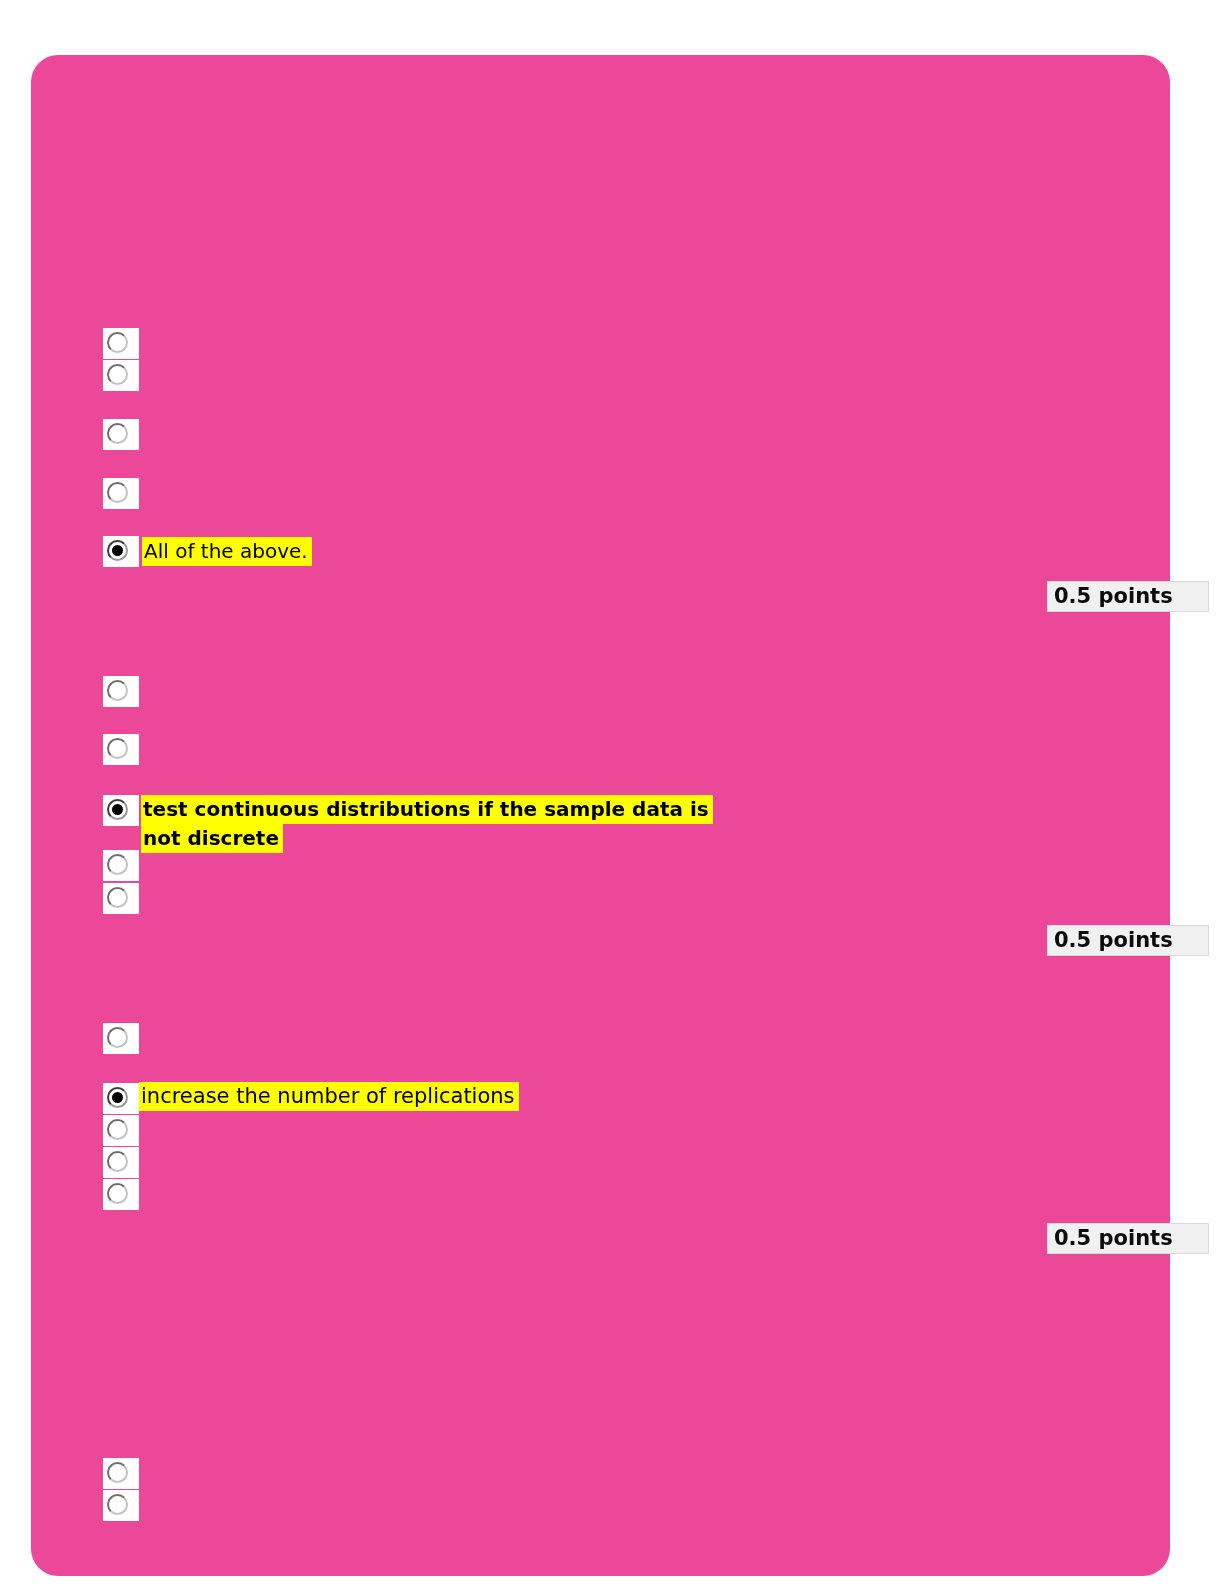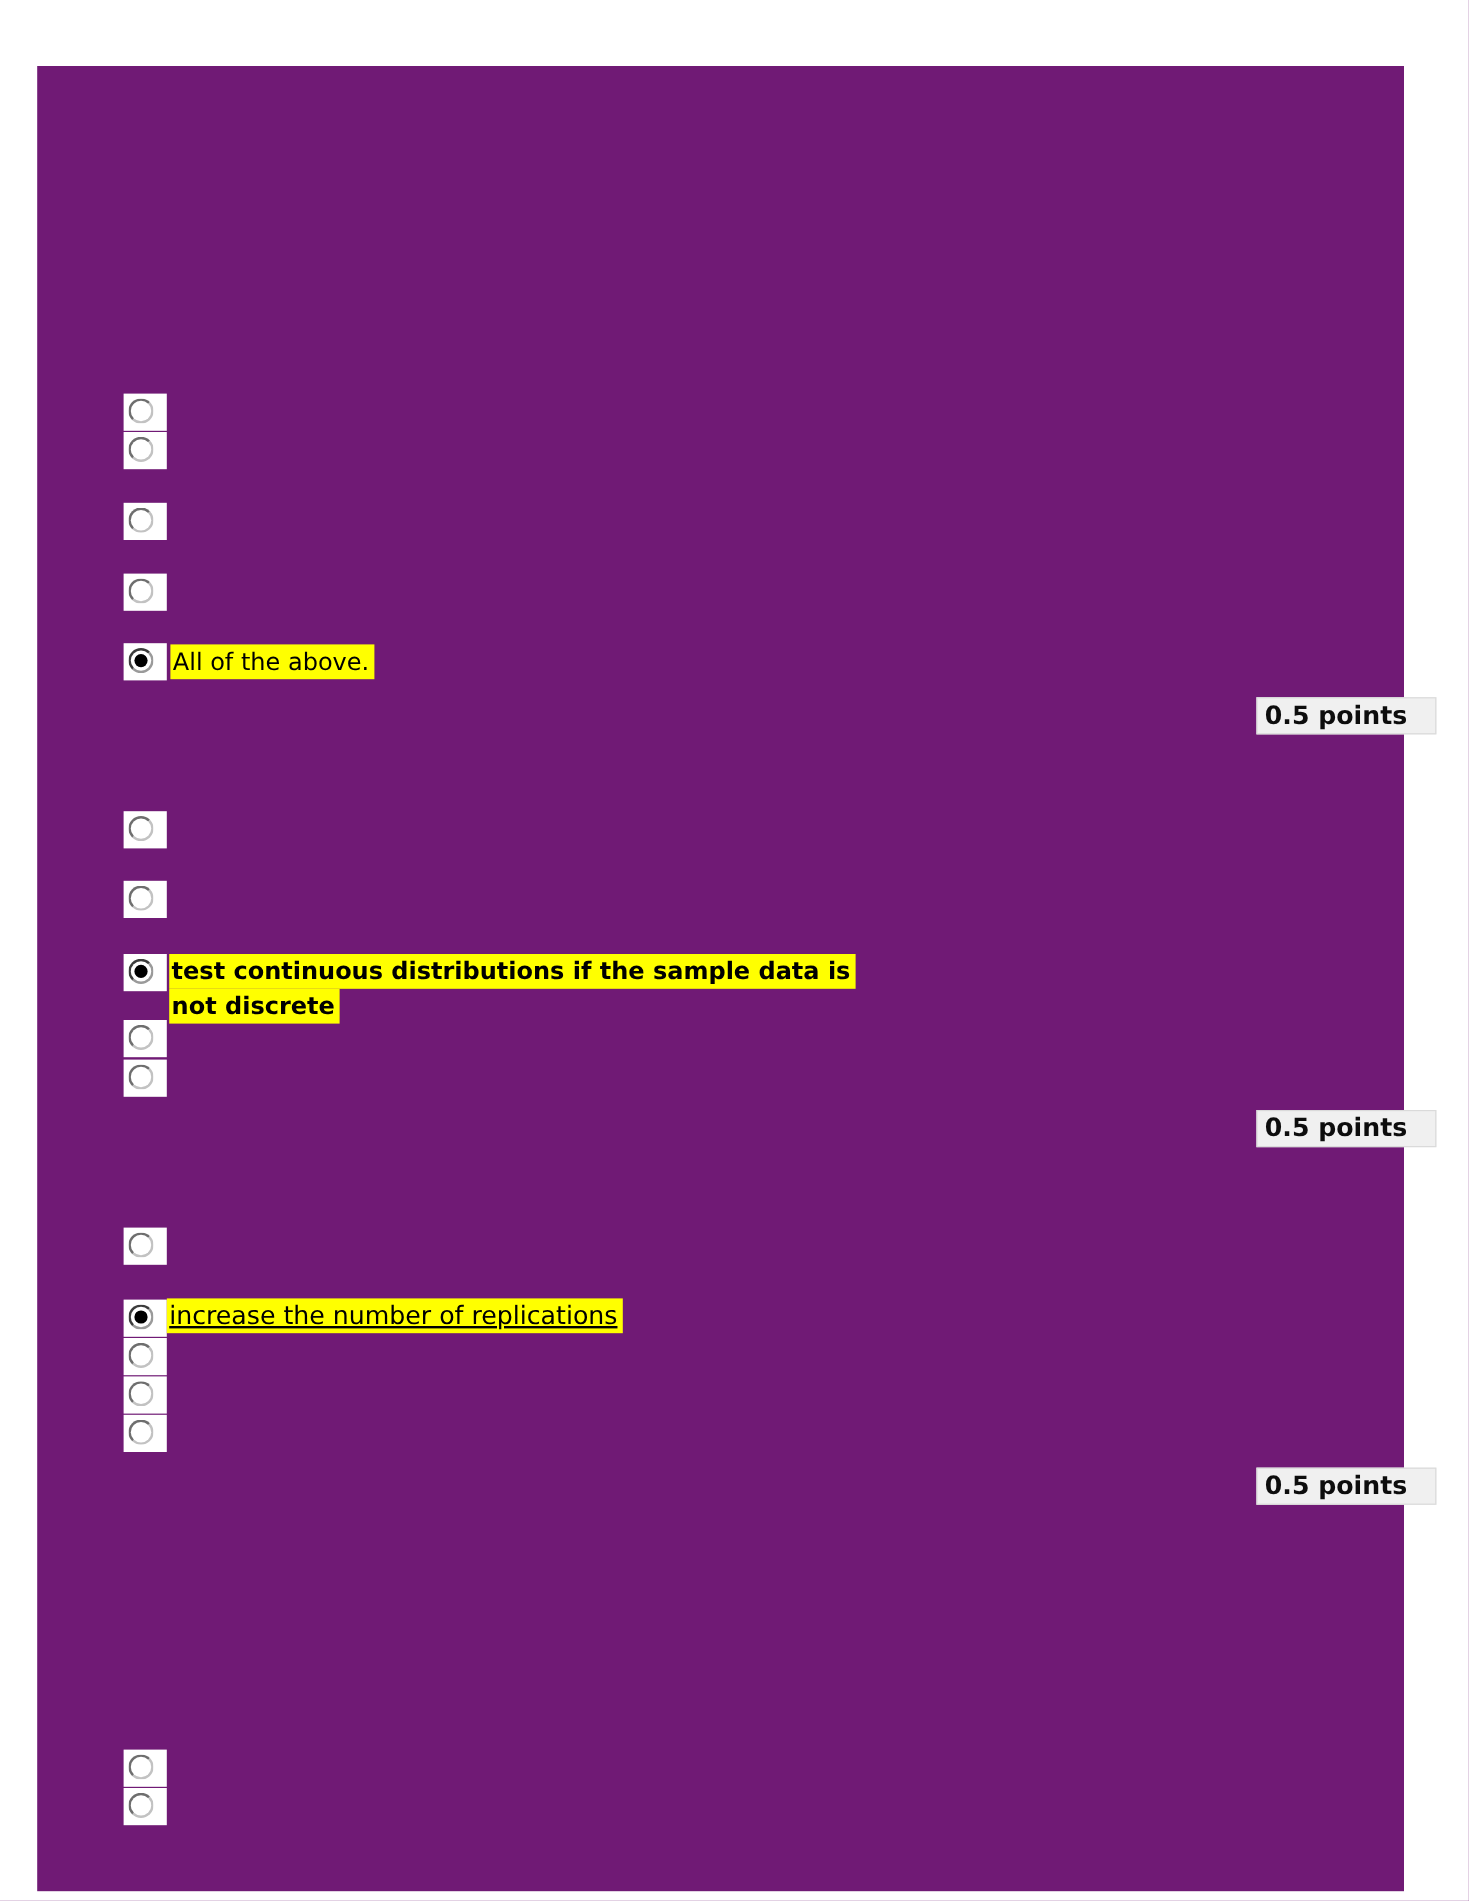--- a/index.html
+++ b/index.html
@@ -12,21 +12,22 @@
     position: relative;
     background: #ffffff;
     font-family: "DejaVu Sans", sans-serif;
   }
   .panel {
     position: absolute;
     left: 31px;
     top: 55px;
     width: 1139px;
     height: 1521px;
-    background: #701a75;
+    background: #ec4899;
+    border-radius: 27px;
   }
   
   .radio {
     position: absolute;
     left: 72px;
     width: 36px;
     height: 31px;
     background: #ffffff;
     cursor: pointer;
   }
@@ -63,26 +64,26 @@
     cursor: pointer;
   }
   .answer-hl span {
     display: block;
     width: max-content;
     background: #ffff00;
     padding: 1px 4px 2px 2px;
   }
   .hl-q1 { left: 111px; top: 482px; font-size: 20px; line-height: 26px; }
   .hl-q2 { left: 110px; top: 740px; font-size: 20px; line-height: 26px; font-weight: bold; }
-  .hl-q3 { left: 108px; top: 1027px; font-size: 21px; line-height: 26px; text-decoration: underline; }
+  .hl-q3 { left: 108px; top: 1027px; font-size: 21px; line-height: 26px; }
   
   .points-badge {
     position: absolute;
     left: 1016px;
-    width: 150px;
+    width: 162px;
     height: 31px;
     background: #f0f0f0;
     border: 1px solid #dadada;
     box-sizing: border-box;
     color: #0d0d0d;
     font-size: 21px;
     font-weight: bold;
     line-height: 28px;
     padding-left: 6px;
     overflow: hidden;

